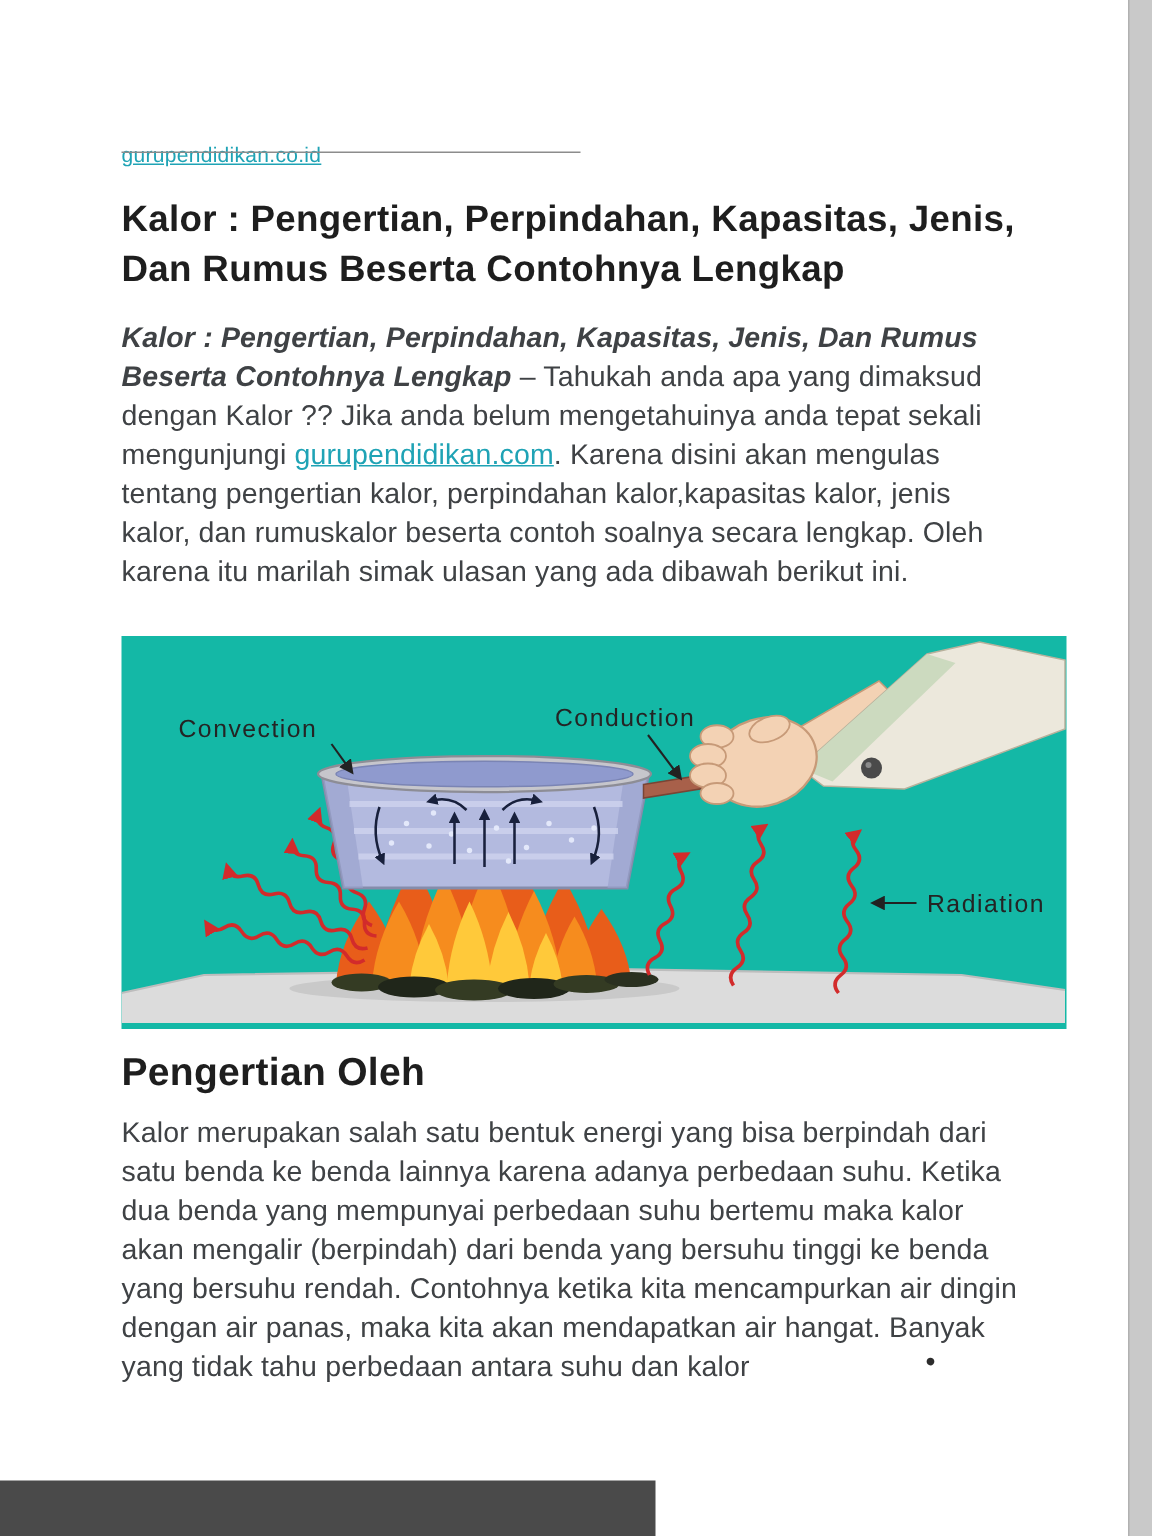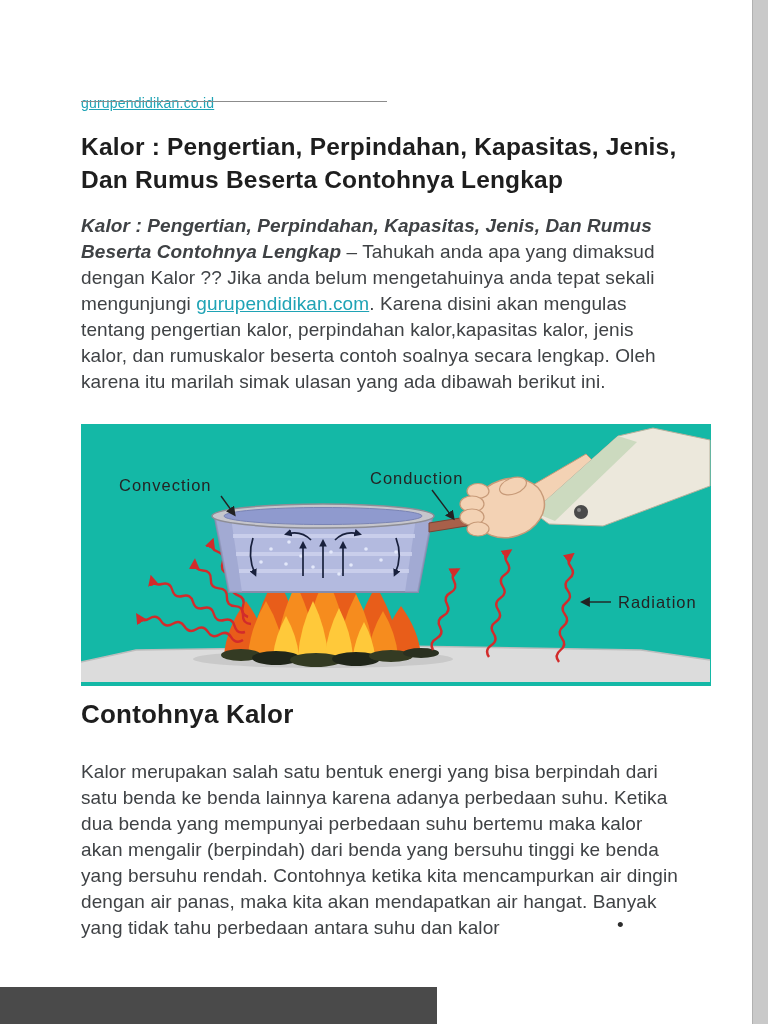--- a/index.html
+++ b/index.html
@@ -23,21 +23,21 @@
   p.para {
     left:81px; width:600px; font-size:19px; line-height:26px;
     letter-spacing:.1px; color: var(--body-text, #3f4245);
   }
   .intro { top:213px; }
   .lead { font-weight:bold; font-style:italic; }
   h2.section {
     left:81px; top:699px; font-size:26px; font-weight:bold;
     color: var(--heading-text, #1e1e1e); letter-spacing:.2px;
   }
-  .bodytext { top:743px;margin-top:16px; }
+  .bodytext { top:743px; }
   .stray-bullet { position:absolute; left:536px; bottom:3px; font-size:19px; color:#2c2c2c; }
 
   figure.heatfig { left:81px; top:424px; width:630px; height:262px; background:#14b8a6; }
   figure.heatfig svg text {
     font-family:"Liberation Sans", sans-serif;
     font-size:16.5px; letter-spacing:1px; fill:#242424;
   }
 
   .right-strip { top:0; right:0; width:16px; height:1024px; background:#c9c9c9; border-left:1px solid #b1b1b1; }
   .bottom-bar { left:0; top:987px; width:437px; height:37px; background:#4a4a4a; }
@@ -176,18 +176,18 @@
       <text x="38" y="67">Convection</text>
       <line x1="140" y1="72" x2="153" y2="90" stroke="#222" stroke-width="1.4" marker-end="url(#mBlk)"></line>
       <text x="289" y="60">Conduction</text>
       <line x1="351" y1="66" x2="372" y2="94" stroke="#222" stroke-width="1.4" marker-end="url(#mBlk)"></line>
       <text x="537" y="184">Radiation</text>
       <line x1="530" y1="178" x2="502" y2="178" stroke="#222" stroke-width="1.4" marker-end="url(#mBlk)"></line>
     </g>
   </svg>
 </figure>
 
-<h2 class="abs section">Contohnya Kalor</h2>
+<h2 class="abs section">Pengertian Oleh</h2>
 
 <p class="abs para bodytext"><span>Kalor merupakan salah satu bentuk energi yang bisa berpindah dari satu benda ke benda lainnya karena adanya perbedaan suhu. Ketika dua benda yang mempunyai perbedaan suhu bertemu maka kalor akan mengalir (berpindah) dari benda yang bersuhu tinggi ke benda yang bersuhu rendah. Contohnya ketika kita mencampurkan air dingin dengan air panas, maka kita akan mendapatkan air hangat. Banyak yang tidak tahu perbedaan antara suhu dan kalor</span><span class="stray-bullet">•</span></p>
 
 <div class="abs bottom-bar"></div>
 <div class="abs right-strip"></div>
 
 </body></html>

